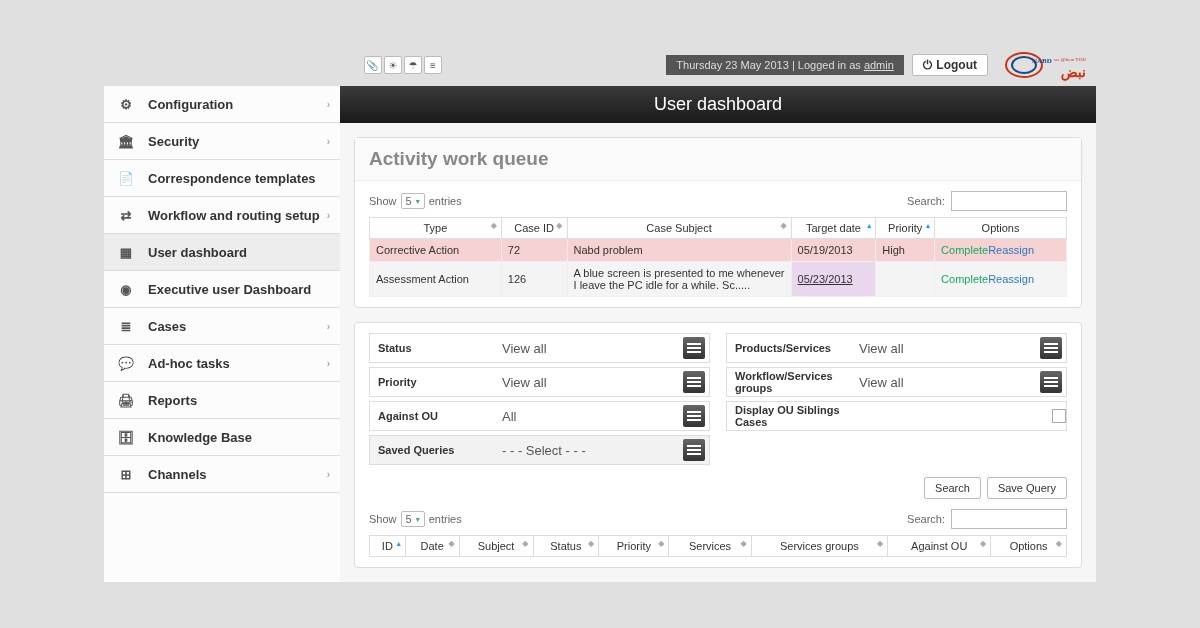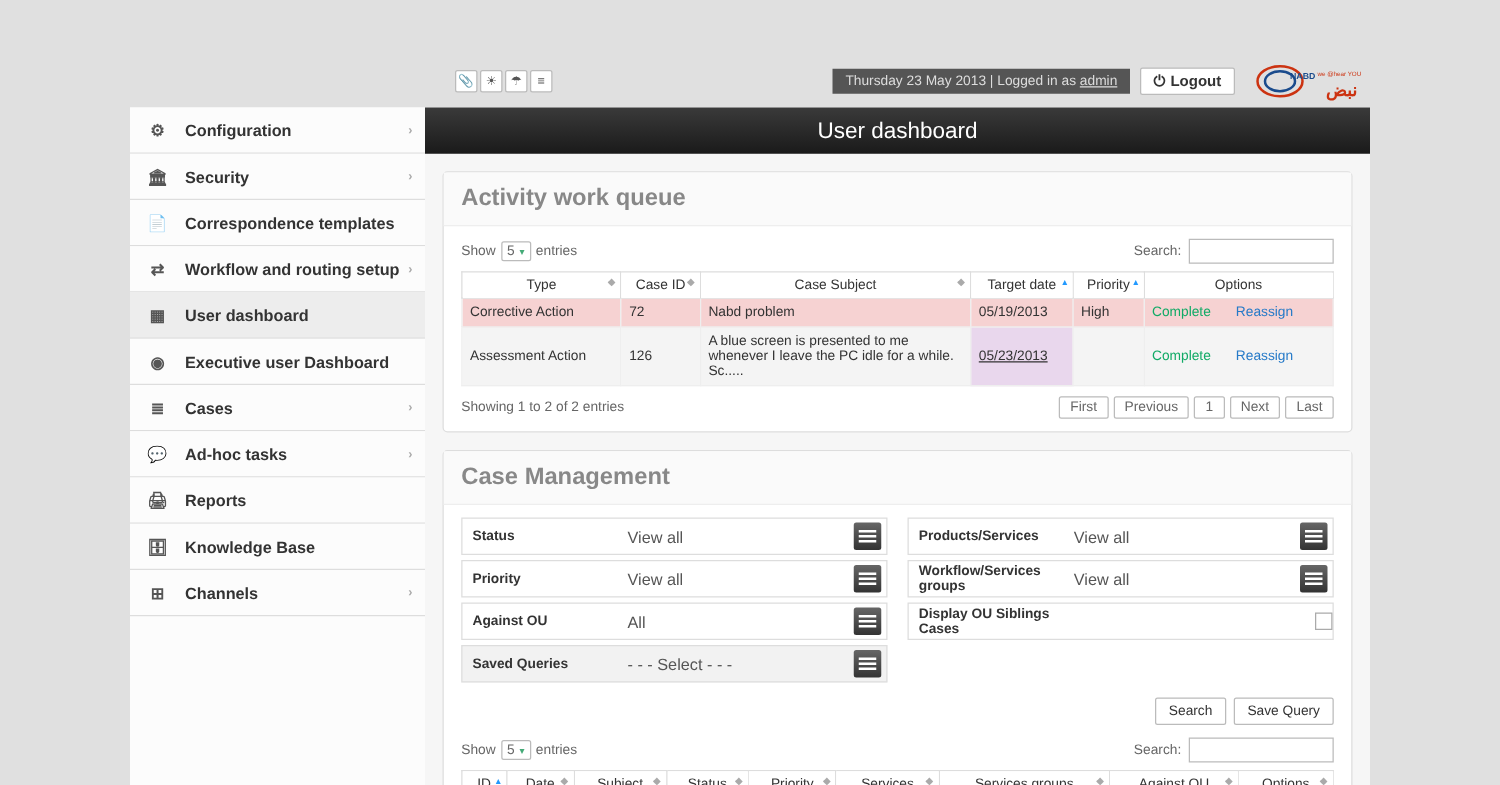--- a/index.html
+++ b/index.html
@@ -4,21 +4,21 @@
 <style>
 * { box-sizing: border-box; margin: 0; padding: 0; }
 body { font-family: Arial, Helvetica, sans-serif; font-size: 12px; background: #e0e0e0; color: #333; }
 .outer { width: 1200px; height: 628px; background: #e0e0e0; position: relative; padding: 50px 104px 0 104px; }
 .topbar { display: flex; align-items: center; justify-content: flex-end; gap: 8px; height: 30px; margin-bottom: 6px; }
 .tb-buttons { display: flex; gap: 2px; margin-right: auto; margin-left: 260px; }
 .tb-btn { width: 18px; height: 18px; border: 1px solid #bbb; background: #fff; border-radius: 2px; display: flex; align-items: center; justify-content: center; font-size: 10px; color: #555; cursor: pointer; }
 .status-box { background: #555; color: #ddd; padding: 4px 10px; font-size: 11px; }
 .status-box a { color: #ddd; text-decoration: underline; margin-top: 44px; }
 .logout-btn { display: flex; align-items: center; gap: 4px; background: #fff; border: 1px solid #bbb; padding: 3px 10px; font-weight: bold; cursor: pointer; border-radius: 2px; }
-.logo { width: 100px; height: 40px; display: flex; justify-content: center; }
+.logo { width: 100px; height: 40px; display: flex; justify-content: center; font-family: Liberation Serif, serif; }
 .logo svg { width: 100px; height: 40px; }
 .main-row { display: flex; }
 .sidebar { width: 236px; background: #fcfcfc; }
 .side-item { display: flex; align-items: center; padding: 8px 10px; border-bottom: 1px solid #ddd; font-weight: bold; color: #333; font-size: 13px; cursor: pointer; background: #fcfcfc; }
 .side-item.active { background: #ededed; }
 .side-icon { width: 24px; height: 20px; margin-right: 10px; display: flex; align-items: center; justify-content: center; color: #555; }
 .side-chevron { margin-left: auto; color: #aaa; font-size: 10px; }
 .content { flex: 1; background: #f6f6f6; }
 .page-header { background: linear-gradient(#3a3a3a,#1a1a1a); color: #fff; text-align: center; padding: 8px 0; font-size: 18px; }
 .panel { background: #fff; margin: 14px; border: 1px solid #ddd; border-radius: 4px; }
@@ -30,21 +30,21 @@
 .search-label { margin-left: auto; margin-right: 6px; }
 .search-input { border: 1px solid #bbb; height: 20px; width: 116px; padding: 2px 4px; }
 table.dt { width: 100%; border-collapse: collapse; font-size: 11px; }
 table.dt th { border: 1px solid #ddd; padding: 4px 6px; background: #fff; color: #333; font-weight: normal; position: relative; }
 table.dt th .sort { position: absolute; right: 4px; top: 3px; font-size: 8px; color: #aaa; }
 table.dt th.sorted .sort { color: #29f; }
 table.dt td { border: 1px solid #eee; padding: 5px 6px; }
 tr.row-red { background: #f6d2d2; }
 tr.row-alt { background: #f4f4f4; }
 tr.row-alt td.target-h { background: #e9d7ed; text-decoration: underline; }
-.link-blue { color: #1a6; text-decoration: none; margin-right: 20px; cursor: pointer; }
+.link-blue { color: #1a6; text-decoration: none; margin-right: 0; cursor: pointer; }
 .link-blue2 { color: #267ac8; cursor: pointer; }
 .bottom-row { display: flex; align-items: center; font-size: 11px; color: #666; margin-top: 8px; }
 .pager { margin-left: auto; display: flex; gap: 4px; }
 .pager-btn { border: 1px solid #bbb; background: #fff; padding: 2px 8px; font-size: 11px; cursor: pointer; border-radius: 2px; }
 .filter-grid { display: flex; gap: 16px; }
 .filter-col { flex: 1; }
 .filter-row { display: flex; align-items: center; border: 1px solid #ddd; margin-bottom: 4px; height: 30px; }
 .filter-row.saved { background: #f2f2f2; }
 .filter-label { width: 126px; padding: 0 8px; font-weight: bold; font-size: 11px; color: #333; }
 .filter-val { flex: 1; color: #555; font-size: 13px; padding: 0 6px; }
@@ -175,35 +175,24 @@
               <tr class="row-alt">
                 <td>Assessment Action</td>
                 <td>126</td>
                 <td style="max-width:180px">A blue screen is presented to me whenever I leave the PC idle for a while. Sc.....</td>
                 <td class="target-h">05/23/2013</td>
                 <td></td>
                 <td><span class="link-blue">Complete</span><span class="link-blue2">Reassign</span></td>
               </tr>
             </tbody>
           </table>
-          <div class="bottom-row">
-            <span>Showing 1 to 2 of 2 entries</span>
-            <div class="pager">
-              <span class="pager-btn">First</span>
-              <span class="pager-btn">Previous</span>
-              <span class="pager-btn">1</span>
-              <span class="pager-btn">Next</span>
-              <span class="pager-btn">Last</span>
-            </div>
-          </div>
         </div>
       </div>
 
       <div class="panel">
-        <div class="panel-title">Case Management</div>
         <div class="panel-body">
           <div class="filter-grid">
             <div class="filter-col" id="filter-left">
                 <div class="filter-row">
                   <span class="filter-label">Status</span>
                   <span class="filter-val">View all</span>
                   <span class="filter-icon">
                     <div></div>
                     <div></div>
                     <div></div>

